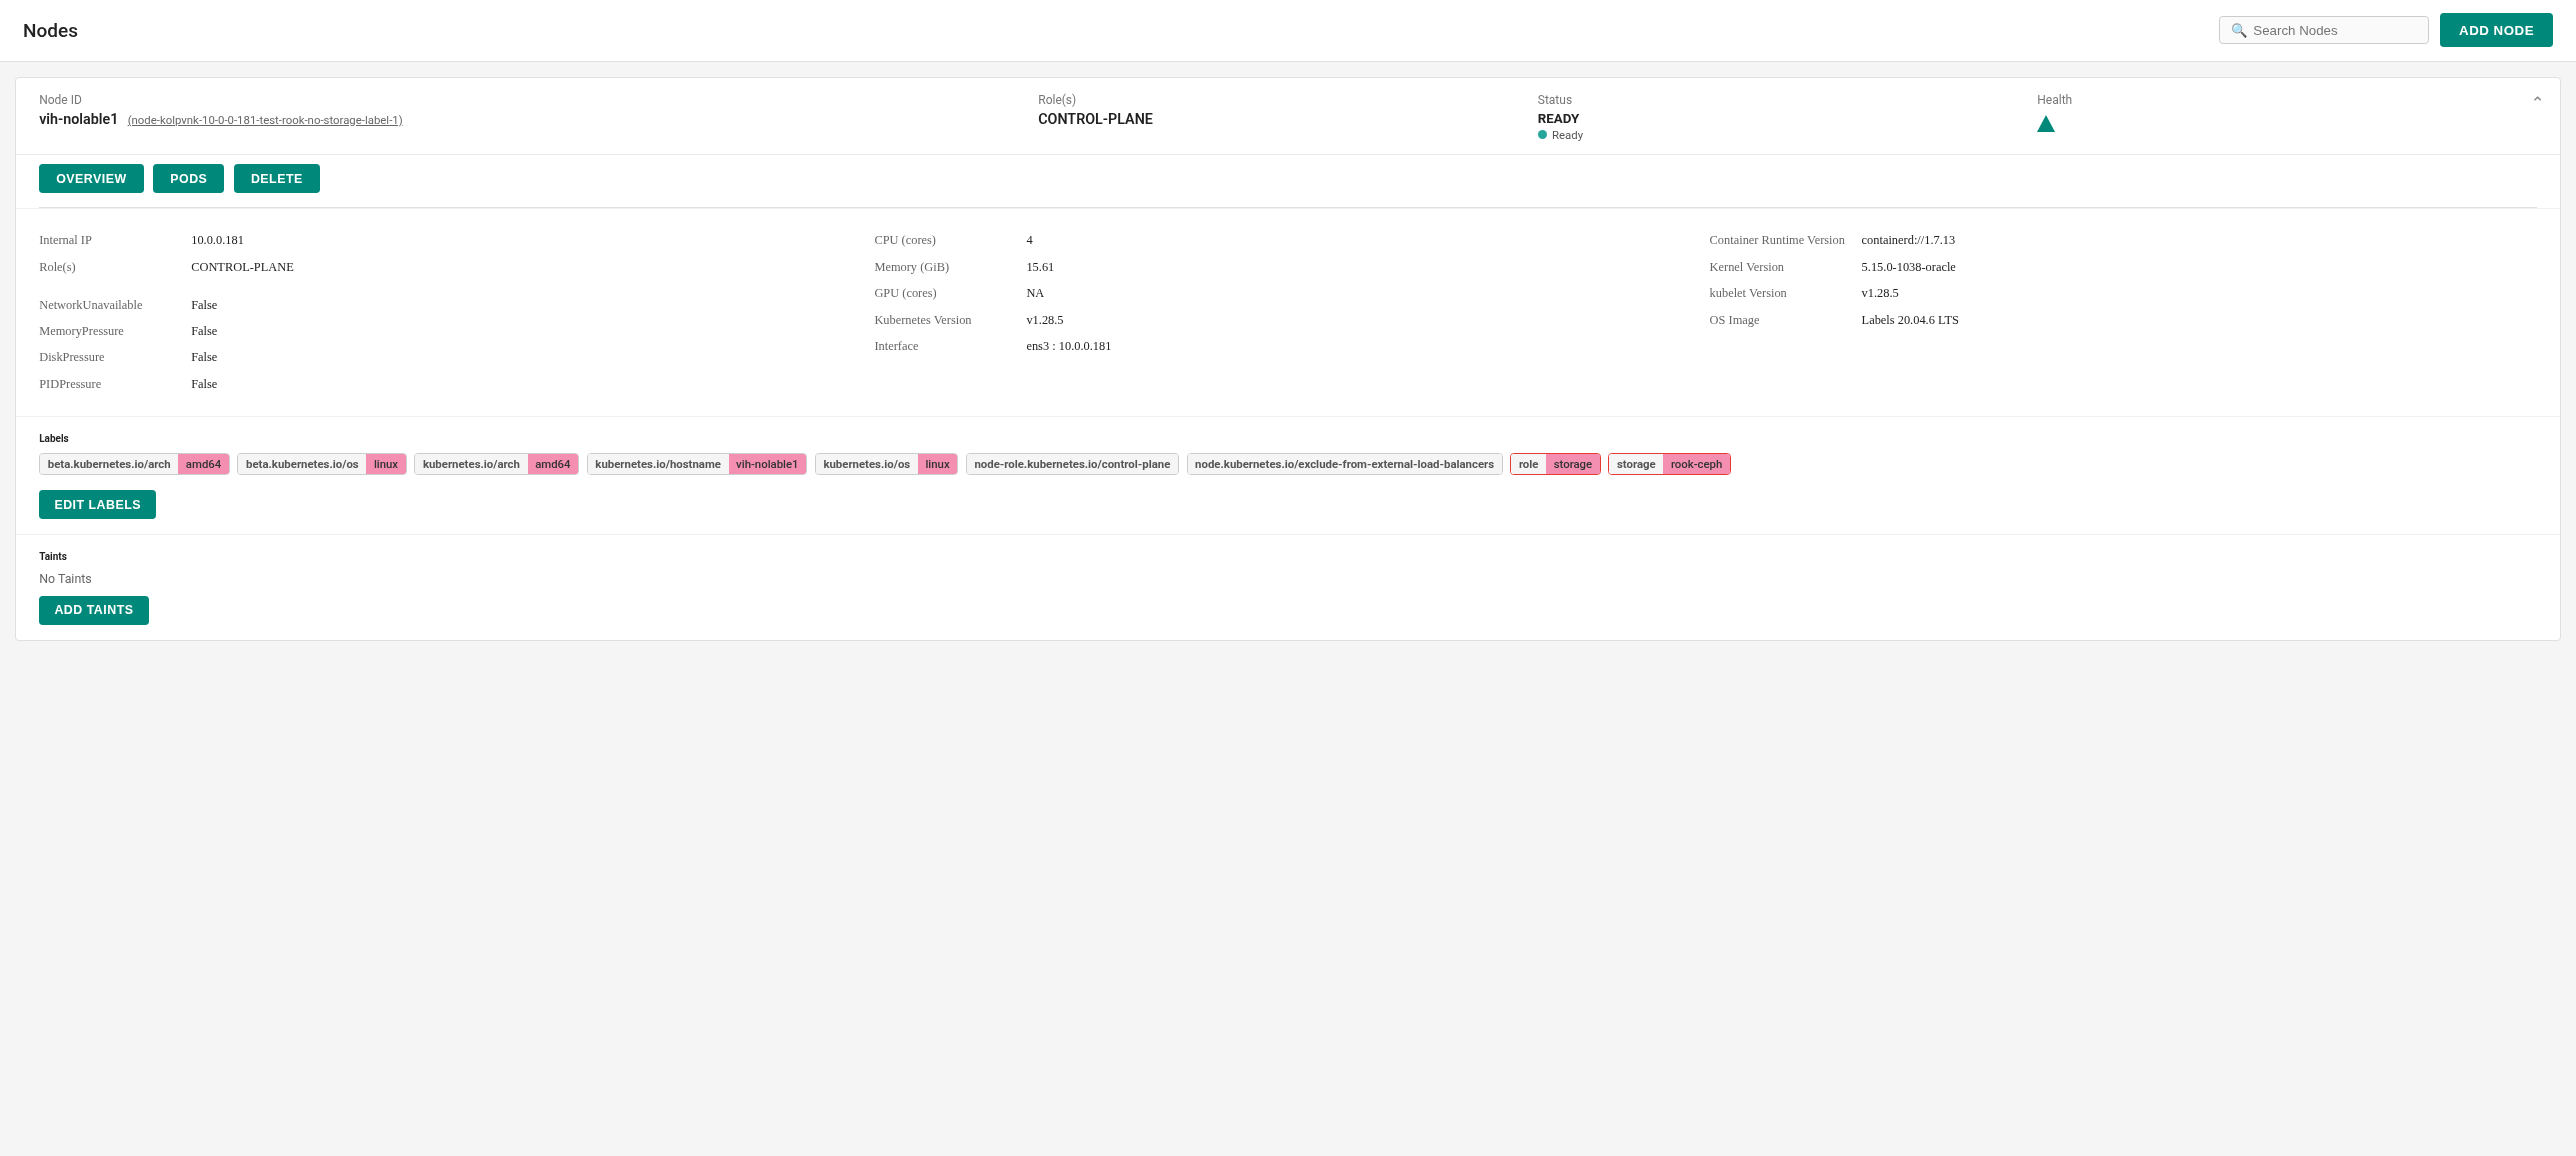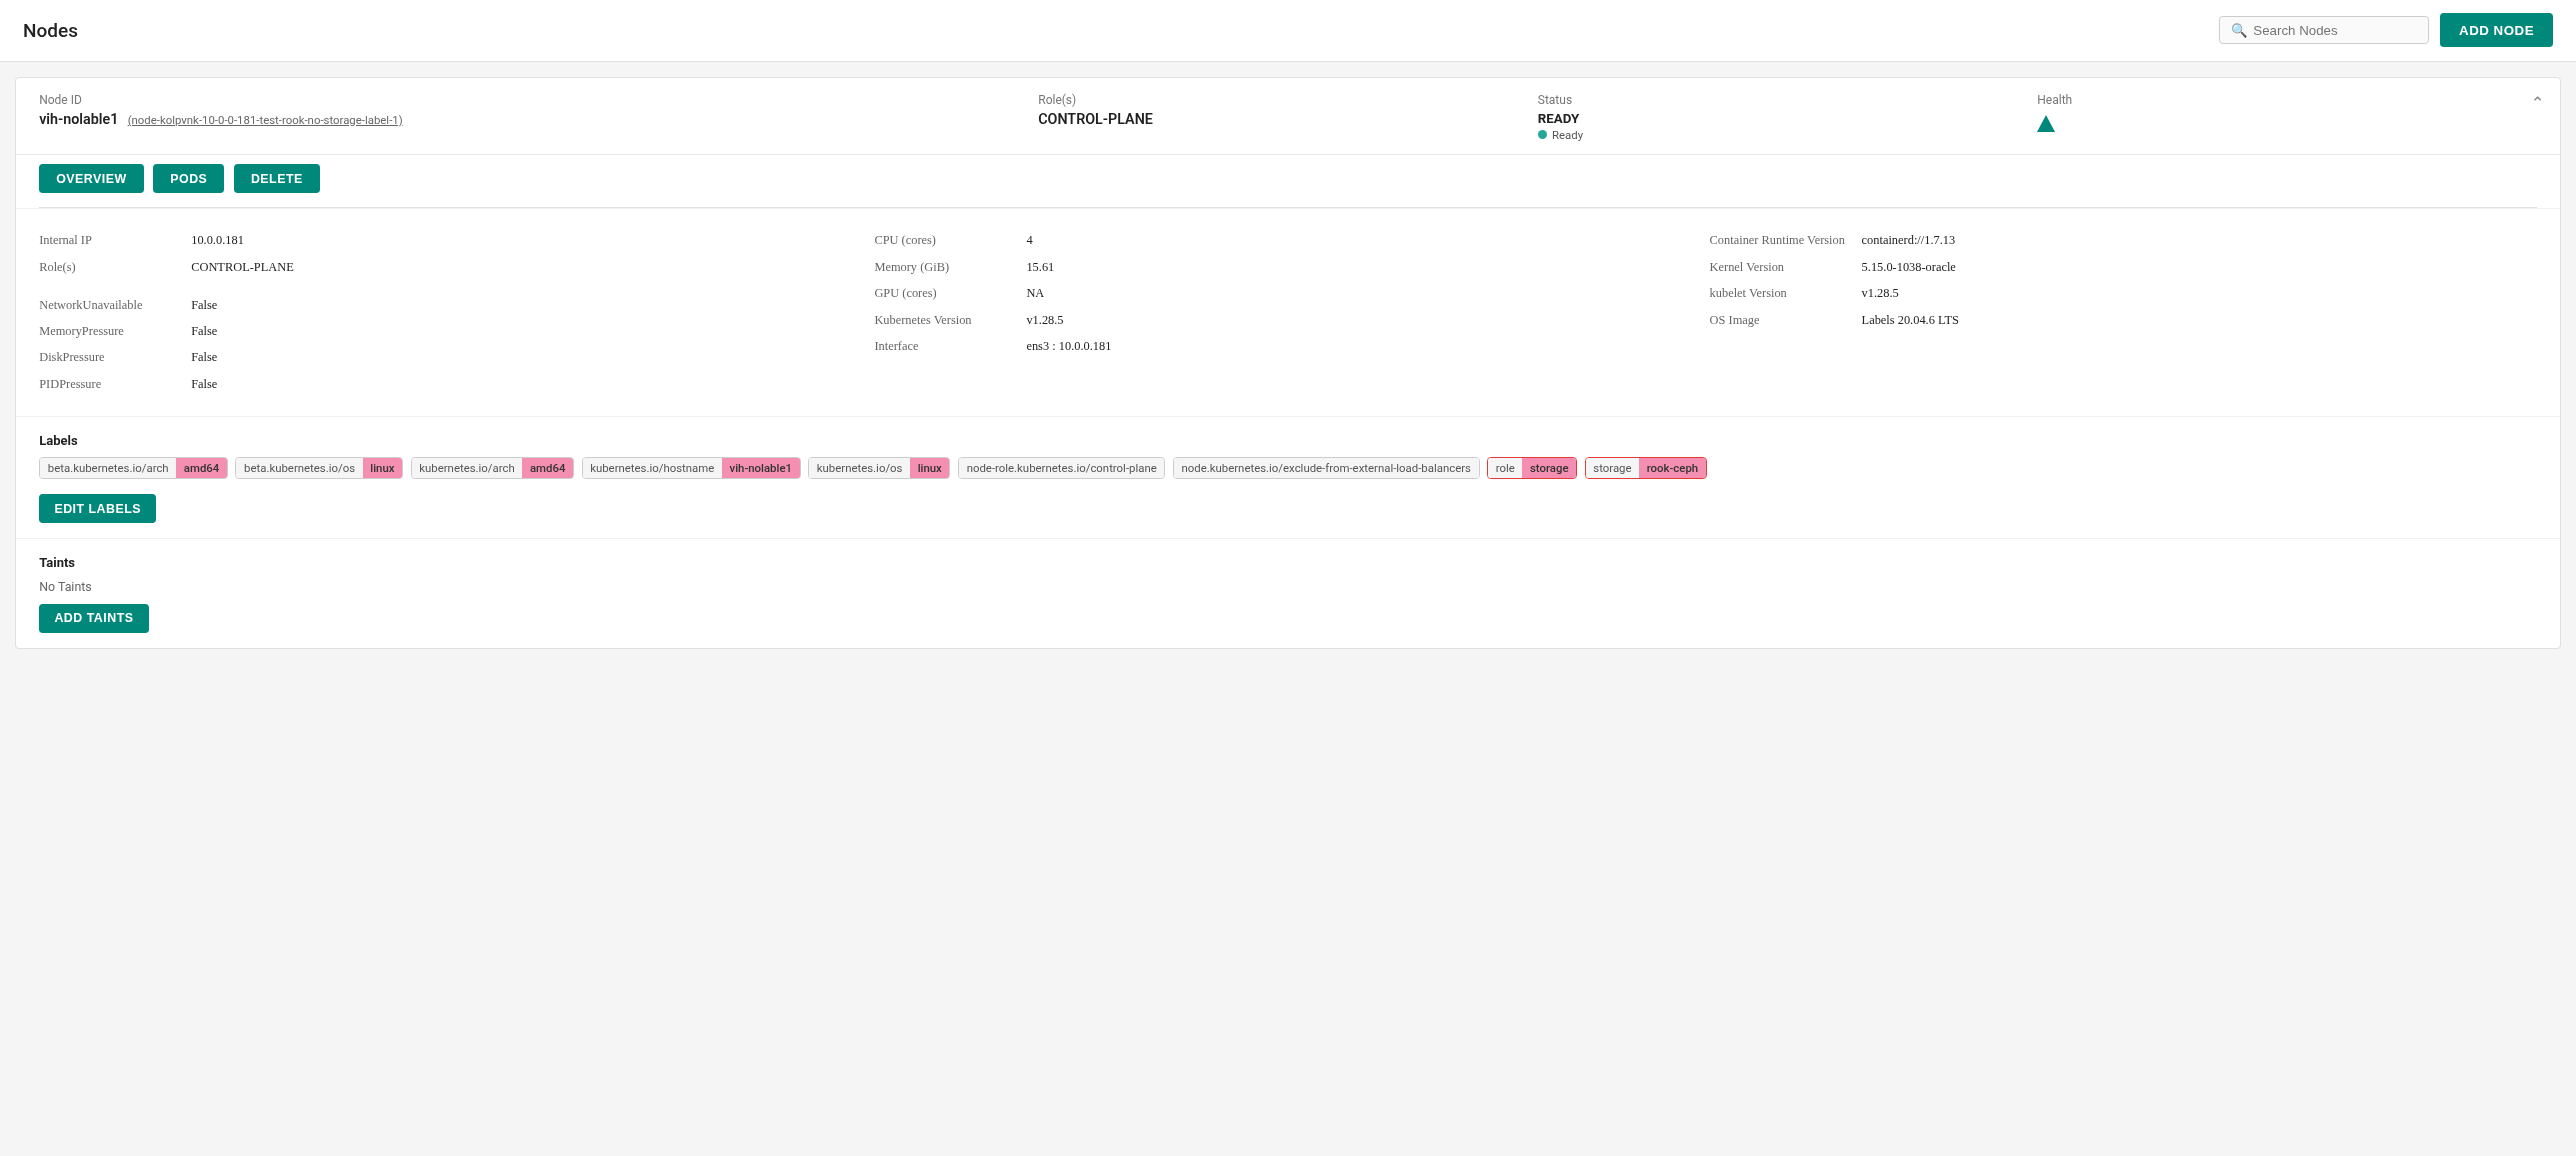--- a/index.html
+++ b/index.html
@@ -75,29 +75,29 @@
       display: grid; grid-template-columns: repeat(3, 1fr); gap: 8px; font-family: Liberation Serif, serif;
     }
 
     .details-section { padding-right: 23px; }
 
     .detail-row { display: flex; padding: 5.7px 0; align-items: flex-start; }
     .detail-label { color: #666; min-width: 152px; font-size: 12.4px; }
     .detail-value { color: #222; font-size: 12.4px; font-weight: 500; }
 
     .labels-section { padding: 15.2px 23px; border-top: 1px solid #f0f0f0; }
-    .section-title { font-size: 13px; font-weight: 700; color: #222; margin-bottom: 9.5px; }
+    .section-title { font-size: 10px; font-weight: 700; color: #222; margin-bottom: 9.5px; }
 
     .labels-list { display: flex; flex-wrap: wrap; gap: 7.6px; margin-bottom: 11.4px; }
 
     .label-tag {
       display: inline-flex; align-items: center; border: 1px solid #ccc;
       border-radius: 3.8px; overflow: hidden; font-size: 11.4px;
     }
-    .label-key { padding: 2.9px 7.6px; background: #f5f5f5; color: #555; }
+    .label-key { padding: 2.9px 7.6px; background: #f5f5f5; color: #555; font-weight: bold; }
     .label-val { padding: 2.9px 7.6px; background: #f48fb1; color: #333; font-weight: 500; }
     .label-val.pink { background: #f48fb1; }
 
     .label-tag-highlighted {
       border: 1.9px solid #e53935 !important;
     }
 
     .edit-labels-btn {
       background: #00897b; color: #fff; border: none; border-radius: 3.8px;
       padding: 7.6px 15.2px; font-size: 12.4px; font-weight: 600; cursor: pointer;

